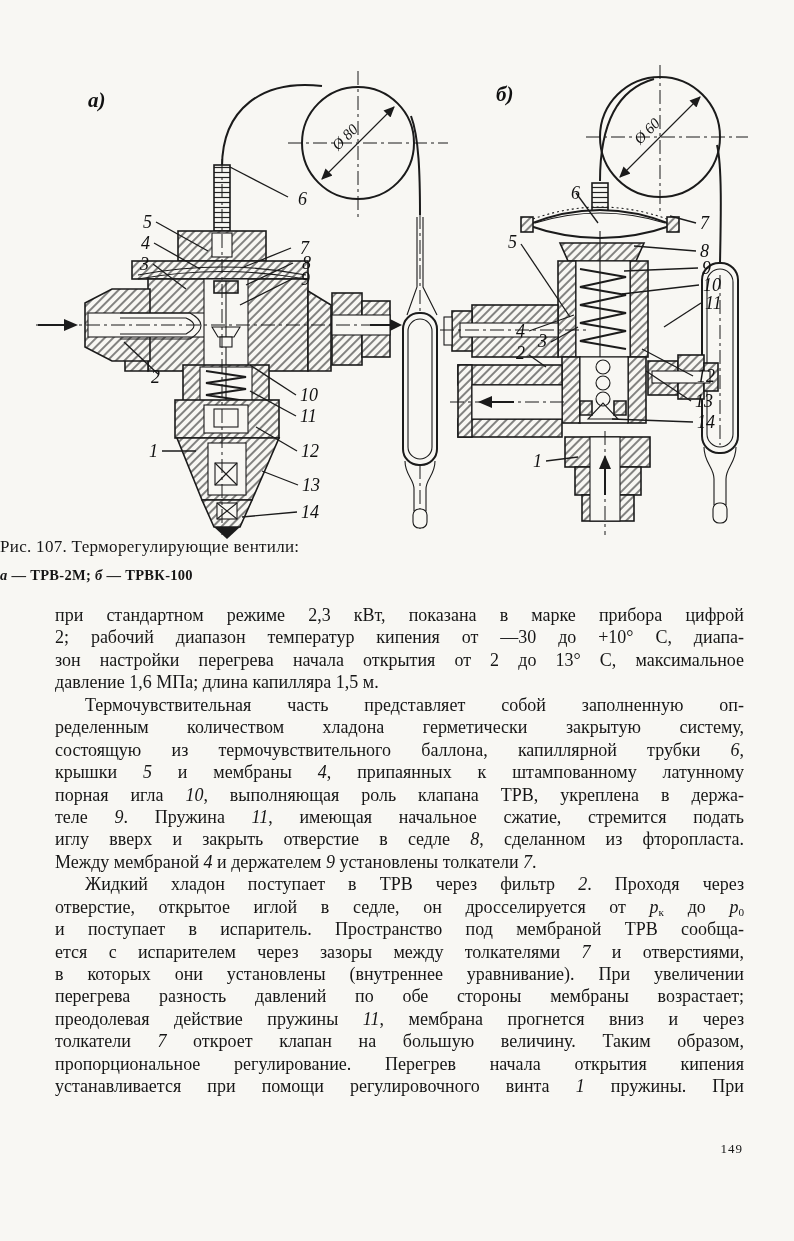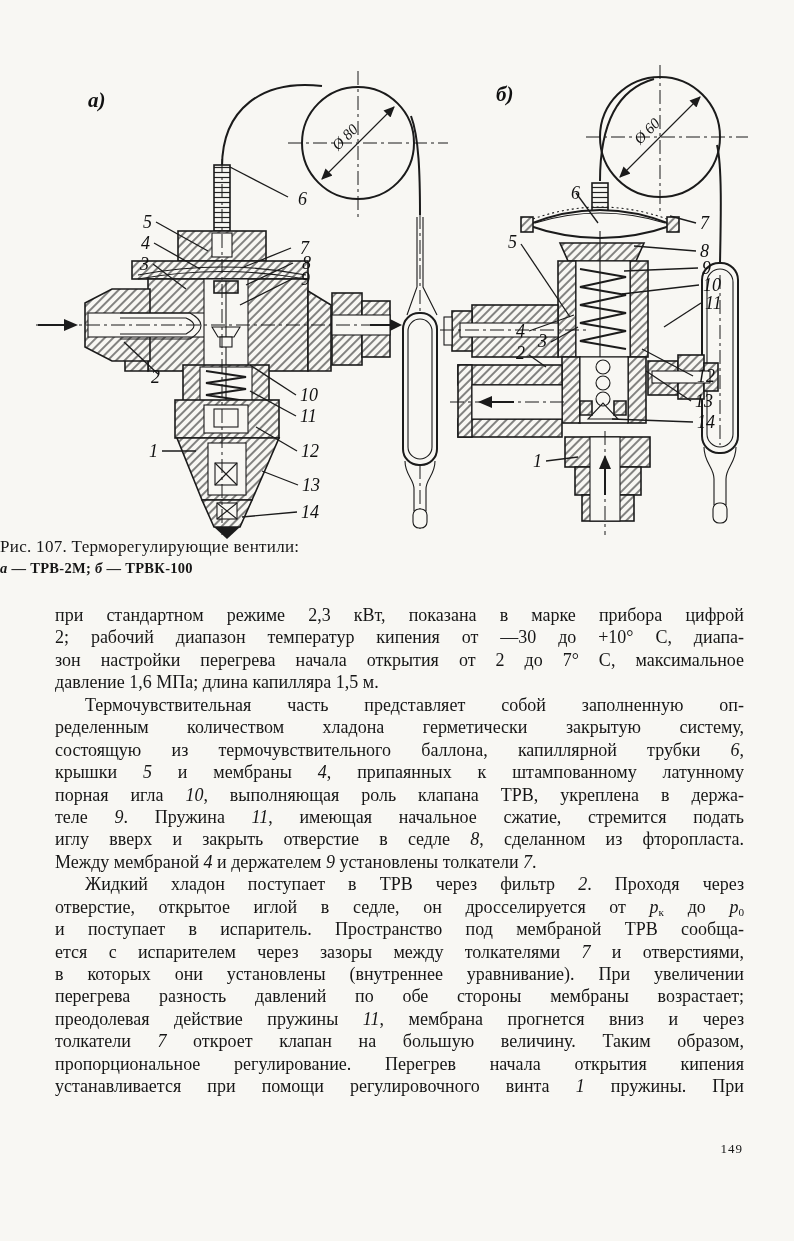--- a/index.html
+++ b/index.html
@@ -16,21 +16,21 @@
   .whin{fill:#f8f7f3;stroke:#1b1b1b;stroke-width:1.1;}
   .cl{fill:none;stroke:#1b1b1b;stroke-width:1;stroke-dasharray:14 4 3 4;}
   .leader{stroke:#1b1b1b;stroke-width:1.3;}
   .blk{fill:#1b1b1b;stroke:none;}
   text.callout{font-family:"Liberation Serif",serif;font-style:italic;font-size:18px;fill:#111;}
   text.panel-label{font-family:"Liberation Serif",serif;font-style:italic;font-weight:bold;font-size:21px;fill:#111;}
   text.dim{font-family:"Liberation Serif",serif;font-style:italic;font-size:15px;fill:#111;}
   
   .caption{position:absolute;top:537px;left:0;width:641px;text-align:left;}
   .caption .c1{font-size:17px;letter-spacing:.3px;}
-  .caption .c2{font-size:14.5px;font-weight:bold;margin-top:3px;letter-spacing:.3px;}
+  .caption .c2{font-size:14.5px;font-weight:bold;margin-top:10px;letter-spacing:.3px;}
   
   .bodytext{position:absolute;top:604px;left:55px;width:689px;font-size:18px;}
   .tline{height:22.45px;line-height:22.45px;overflow:hidden;}
   .just{text-align:justify;text-align-last:justify;}
   .indent{text-indent:30px;}
   sub{font-size:.62em;vertical-align:-.28em;}
   .pagenum{position:absolute;top:1141px;left:55px;width:688px;text-align:right;
            font-size:13px;letter-spacing:1px;}
 </style>
 </head>
@@ -294,21 +294,21 @@
   </div>
 
   <div class="caption">
     <div class="c1">Рис. 107. Терморегулирующие вентили:</div>
     <div class="c2"><i>а</i> — ТРВ-2М; <i>б</i> — ТРВК-100</div>
   </div>
 
   <div class="bodytext" id="body-text">
       <div class="tline just">при стандартном режиме 2,3 кВт, показана в марке прибора цифрой</div>
       <div class="tline just">2; рабочий диапазон температур кипения от —30 до +10° С, диапа-</div>
-      <div class="tline just">зон настройки перегрева начала открытия от 2 до 7° С, максимальное</div>
+      <div class="tline just">зон настройки перегрева начала открытия от 2 до 13° С, максимальное</div>
       <div class="tline">давление 1,6 МПа; длина капилляра 1,5 м.</div>
       <div class="tline indent just">Термочувствительная часть представляет собой заполненную оп-</div>
       <div class="tline just">ределенным количеством хладона герметически закрытую систему,</div>
       <div class="tline just">состоящую из термочувствительного баллона, капиллярной трубки <i>6</i>,</div>
       <div class="tline just">крышки <i>5</i> и мембраны <i>4</i>, припаянных к штампованному латунному</div>
       <div class="tline just">порная игла <i>10</i>, выполняющая роль клапана ТРВ, укреплена в держа-</div>
       <div class="tline just">теле <i>9</i>. Пружина <i>11</i>, имеющая начальное сжатие, стремится подать</div>
       <div class="tline just">иглу вверх и закрыть отверстие в седле <i>8</i>, сделанном из фторопласта.</div>
       <div class="tline">Между мембраной <i>4</i> и держателем <i>9</i> установлены толкатели <i>7</i>.</div>
       <div class="tline indent just">Жидкий хладон поступает в ТРВ через фильтр <i>2</i>. Проходя через</div>

